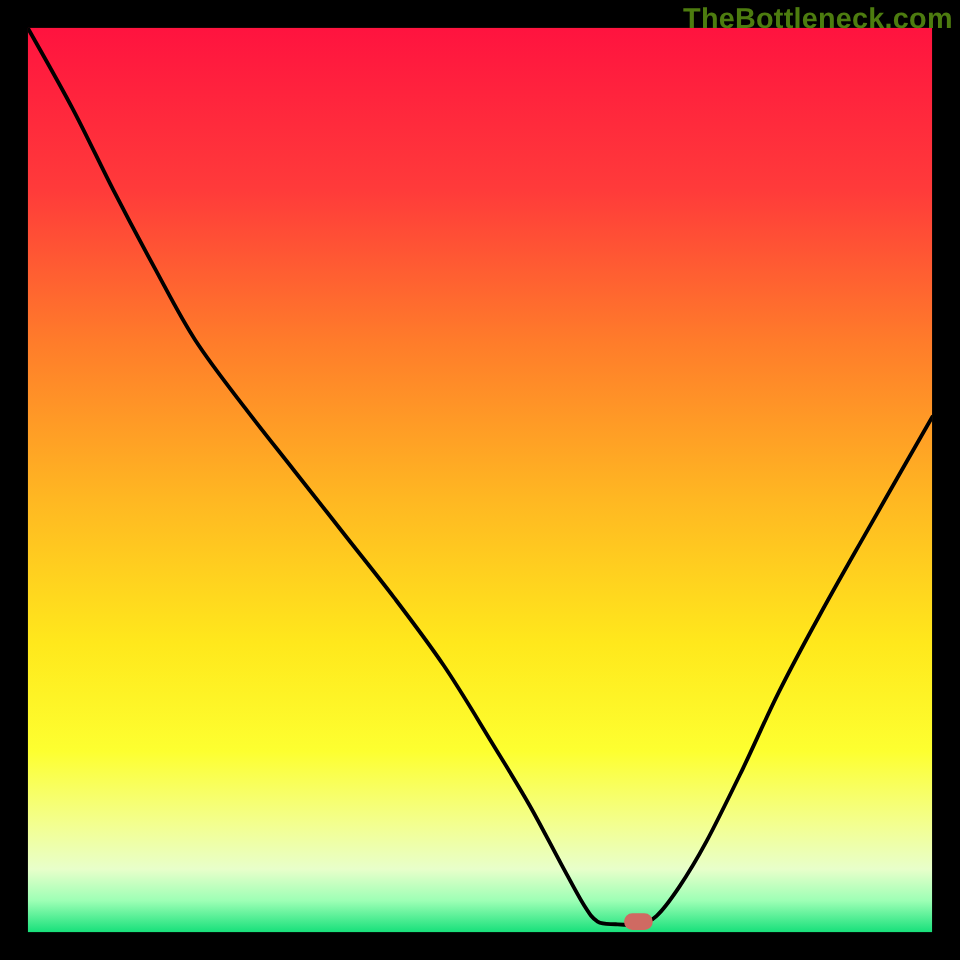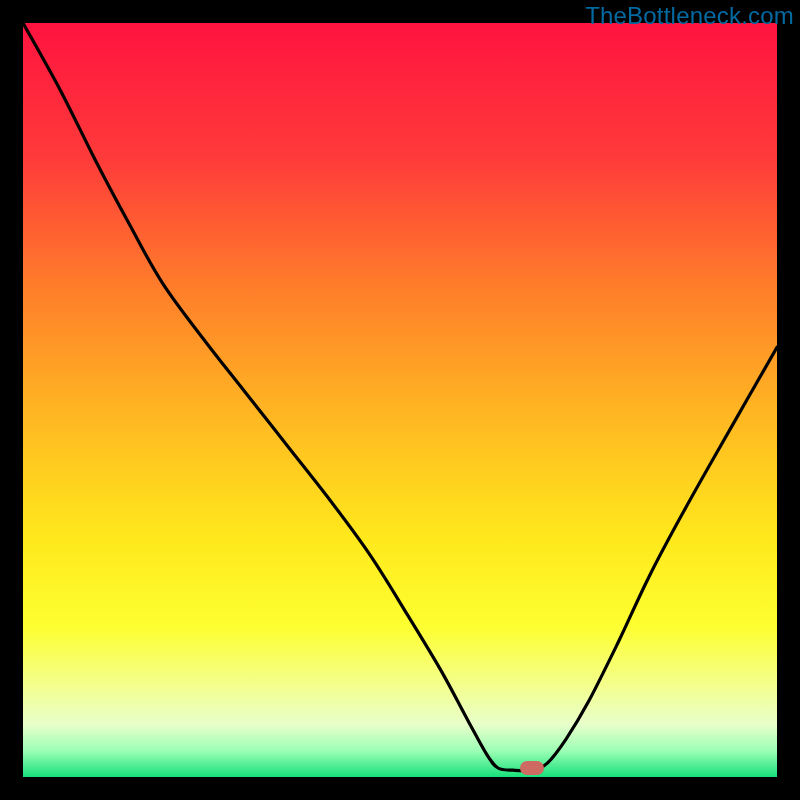--- a/index.html
+++ b/index.html
@@ -42,24 +42,24 @@
     position: absolute;
     width: 24px;
     height: 14px;
     border-radius: 7px;
     transform: translate(-50%, -50%);
   }
   .watermark {
     position: absolute;
     top: 2px;
     right: 6px;
-    color: #0369a1;
+    color: #4d7c0f;
     font-family: Arial, Helvetica, sans-serif;
     font-size: 24px;
-    font-weight: 400;
+    font-weight: 700;
     letter-spacing: 0.2px;
     user-select: none;
   }
 </style>
 </head>
 <body>
 
 <div class="frame">
   <div class="plot-area">
     <svg class="gradient" viewBox="0 0 754 754" preserveAspectRatio="none">

